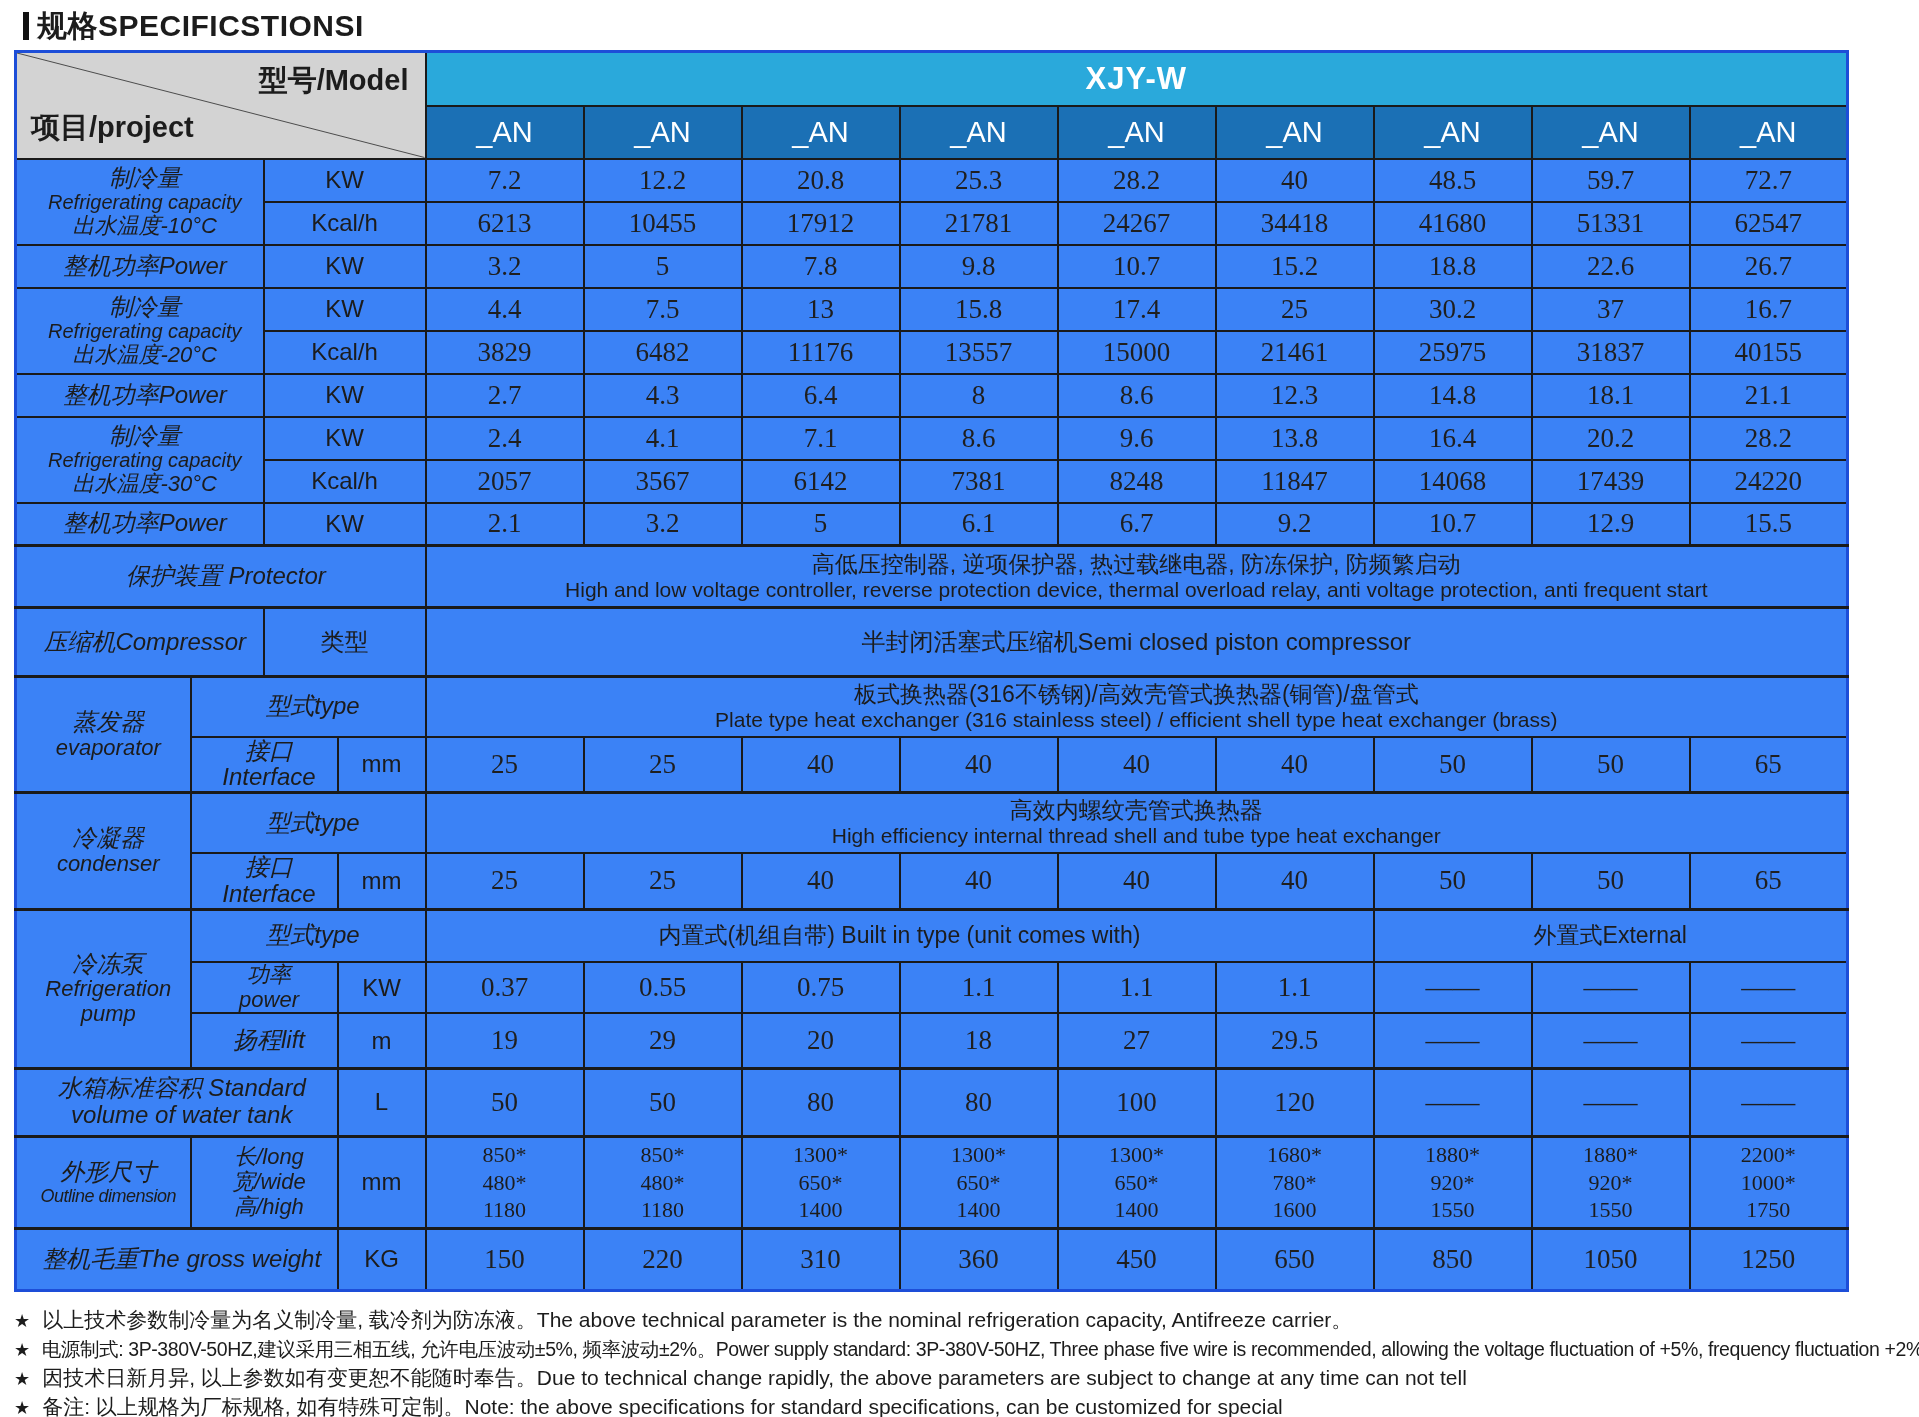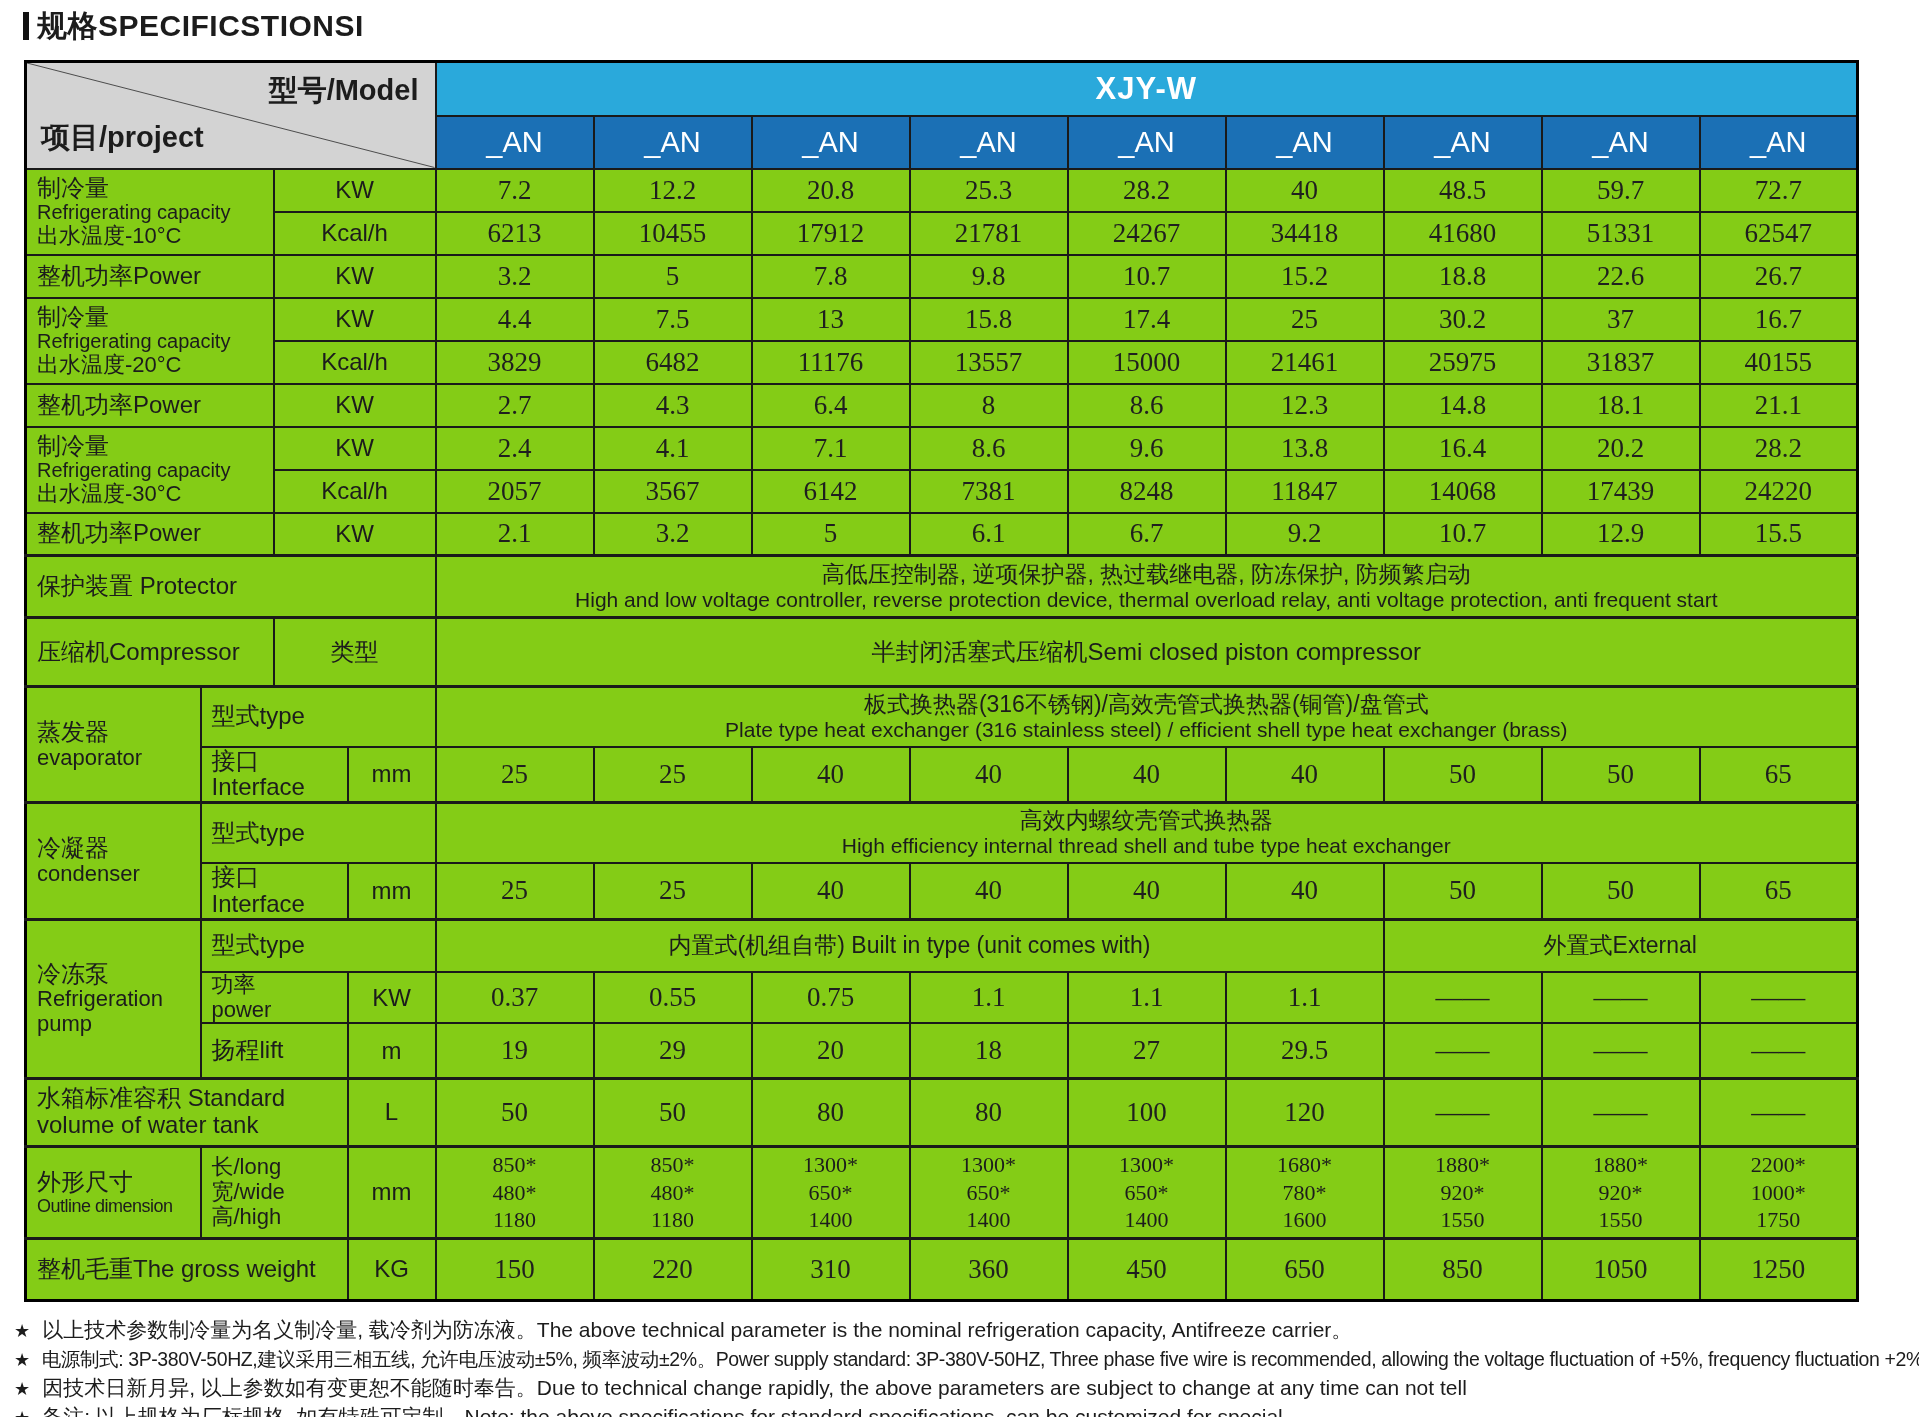--- a/index.html
+++ b/index.html
@@ -4,32 +4,32 @@
 <style>
   * { box-sizing: border-box; margin: 0; padding: 0; }
   body {
     width: 1919px; height: 1417px;
     background: #ffffff;
     font-family: "Liberation Sans", sans-serif;
     color: #1c1c1c;
     overflow: hidden;
   }
   
-  .title-row { display: flex; align-items: center; margin: 8px 0 16px 10px; height: 36px; padding-left: 13px; }
+  .title-row { display: flex; align-items: center; margin: 8px 0 6px 10px; height: 36px; padding-left: 13px; }
   .title-bar { display: inline-block; width: 6px; height: 28px; background: #111; margin-right: 8px; }
   .page-title { font-size: 30px; font-weight: bold; letter-spacing: 0.5px; }
 
   
   table.spec {
     border-collapse: collapse;
     table-layout: fixed;
     width: 1828px;
-    margin-left: 24px;
-    background: #84cc16;
-    border: 3px solid #000000;
+    margin-left: 14px;
+    background: #3b82f6;
+    border: 3px solid #1d4ed8;
   }
   td, th {
     border: 2px solid #1a1a1a;
     text-align: center;
     vertical-align: middle;
     padding: 0;
     overflow: hidden;
   }
   tr.thin  td { border-top-width: 1px; }
   tr.thick td { border-top-width: 3px; }
@@ -41,21 +41,21 @@
     padding: 0;
   }
   .diag-line { position: absolute; inset: 0; width: 100%; height: 100%; }
   .diag-model   { position: absolute; top: 8px;  right: 16px; font-size: 29px; font-weight: bold; }
   .diag-project { position: absolute; bottom: 10px; left: 14px; font-size: 29px; font-weight: bold; }
   th.series { background: #2aa9db; color: #fff; font-size: 31px; font-weight: bold; letter-spacing: 1px; }
   th.an     { background: #1b70b5; color: #fff; font-size: 29px; font-weight: normal; }
 
   
   td.v { font-family: "Liberation Serif", serif; font-size: 27px; color: #1f1f1f; }
-  td.lab { text-align: left; padding-left: 10px; line-height: 1.12; }
+  td.lab { text-align: center; padding-left: 10px; line-height: 1.12; font-style: italic; }
   .cn  { font-size: 24px; }
   .cn-sm { font-size: 22px; }
   .en  { font-size: 20px; }
   .en-sm { font-size: 18px; letter-spacing: -0.5px; }
   td.unit { font-size: 24px; }
   td.merged { line-height: 1.18; }
   .m-cn { font-size: 23px; }
   .m-en { font-size: 21px; }
   .one-line { font-size: 24px; }
   td.dimv { font-family: "Liberation Serif", serif; font-size: 22px; line-height: 1.25; }

